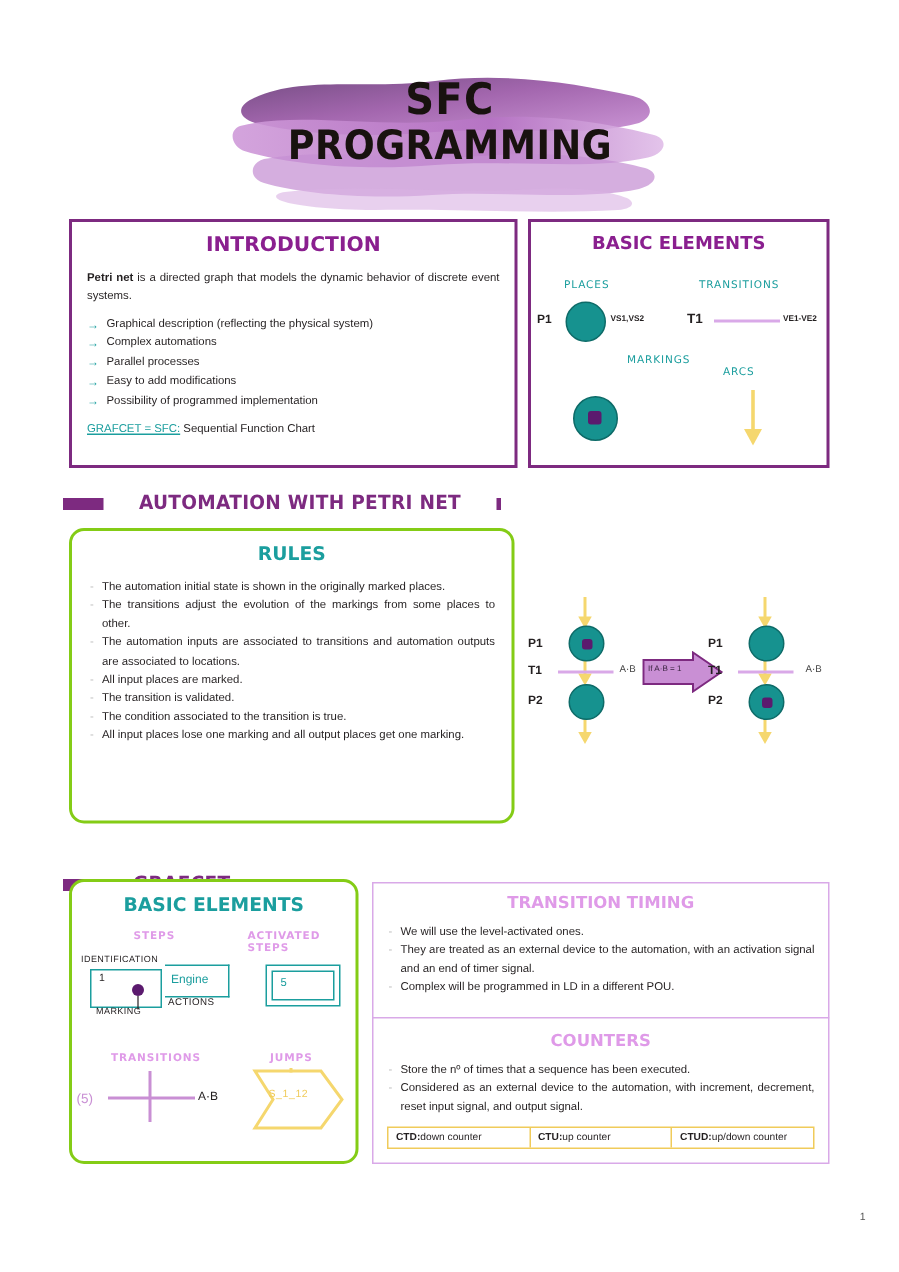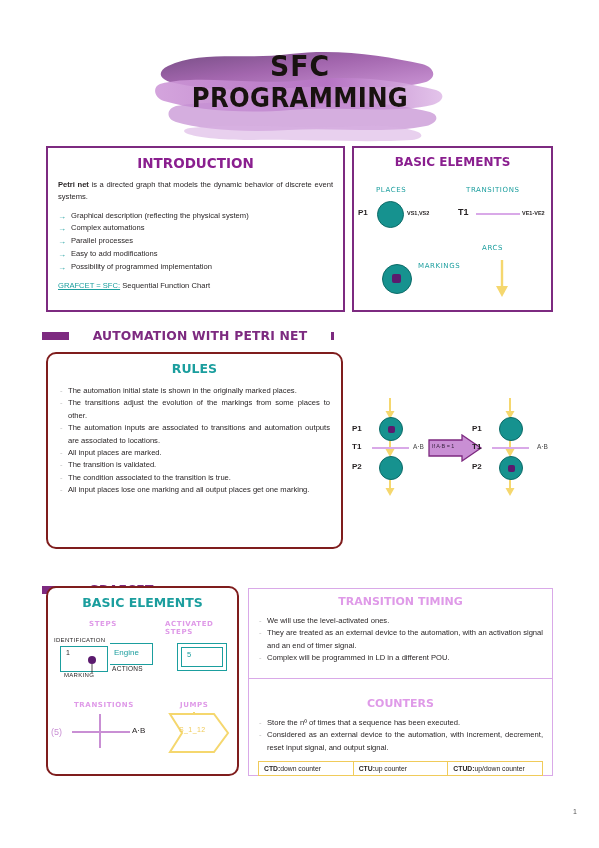--- a/index.html
+++ b/index.html
@@ -14,21 +14,21 @@
   .title-wrap{position:absolute;left:150px;top:44px;width:300px;height:100px;}
   .title-svg{position:absolute;left:0;top:0;}
   .title-text{position:absolute;left:0;top:8px;width:300px;text-align:center;
     font-family:"DejaVu Sans", sans-serif;color:#18120f;line-height:1.02;}
   .title-l1{font-size:29px;font-weight:bold;letter-spacing:1px;transform:scaleX(.92);}
   .title-l2{font-size:27px;font-weight:bold;letter-spacing:.4px;transform:scaleX(.9);margin-top:2px;}
 
   
   .box{position:absolute;box-sizing:border-box;background:#fff;}
   .box-purple{border:2px solid #7d2a80;}
-  .box-teal{border:2px solid #7f1d1d;border-radius:10px;}
+  .box-teal{border:2px solid #84cc16;border-radius:10px;}
   .box-lilac{border:1.6px solid #d9a9e8;}
   .bx-title{text-align:center;font-family:"DejaVu Sans", sans-serif;font-weight:bold;}
   .t-purple{color:#8a1f8f;}
   .t-teal{color:#1b9e9e;}
   .t-lilac{color:#df9ae8;}
   .lead{font-size:7.6px;line-height:1.55;text-align:justify;color:#231f20;}
   .lead b{font-weight:bold;}
 
   ul.arrow{list-style:none;margin:0;padding:0;}
   ul.arrow li{position:relative;padding-left:13px;font-size:7.6px;line-height:1.68;color:#231f20;}
@@ -107,21 +107,21 @@
     <div class="abs lbl-small t-teal" style="left:112px;top:38px;">TRANSITIONS</div>
 
     <div class="abs" style="left:4px;top:60px;font-size:8px;font-weight:bold;">P1</div>
     <div class="abs" style="left:23px;top:53px;width:25px;height:25px;border-radius:50%;background:#16928f;border:1px solid #0d6b68;"></div>
     <div class="abs" style="left:53px;top:62px;font-size:5.5px;font-weight:bold;color:#231f20;">VS1,VS2</div>
 
     <div class="abs" style="left:104px;top:59px;font-size:9px;font-weight:bold;">T1</div>
     <div class="abs" style="left:122px;top:65px;width:44px;height:2px;background:#d9a9e8;"></div>
     <div class="abs" style="left:168px;top:62px;font-size:5.5px;font-weight:bold;">VE1-VE2</div>
 
-    <div class="abs lbl-small t-teal" style="left:16px;top:114px;padding-left:48px;">MARKINGS</div>
+    <div class="abs lbl-small t-teal" style="left:16px;top:88px;padding-left:48px;">MARKINGS</div>
     <div class="abs" style="left:28px;top:116px;width:28px;height:28px;border-radius:50%;background:#16928f;border:1px solid #0d6b68;">
       <div style="position:absolute;left:9px;top:9px;width:9px;height:9px;border-radius:2px;background:#5b1a6e;"></div>
     </div>
 
     <div class="abs lbl-small t-teal" style="left:128px;top:96px;">ARCS</div>
     <svg class="abs" style="left:138px;top:112px;" width="20" height="38">
       <line x1="10" y1="0" x2="10" y2="28" stroke="#f5d76e" stroke-width="2.4"></line>
       <polygon points="4,26 16,26 10,37" fill="#f5d76e"></polygon>
     </svg>
   </div>
@@ -235,21 +235,21 @@
 
   <div class="box box-lilac" style="left:248px;top:588px;width:305px;height:91px;padding:6px 9px 0;">
     <div class="bx-title t-lilac" style="font-size:11px;margin-bottom:7px;">TRANSITION TIMING</div>
     <ul class="dash">
       <li>We will use the level-activated ones.</li>
       <li>They are treated as an external device to the automation, with an activation signal and an end of timer signal.</li>
       <li>Complex will be programmed in LD in a different POU.</li>
     </ul>
   </div>
 
-  <div class="box box-lilac" style="left:248px;top:678px;width:305px;height:98px;padding:18px 9px 0;">
+  <div class="box box-lilac" style="left:248px;top:678px;width:305px;height:98px;padding:8px 9px 0;">
     <div class="bx-title t-lilac" style="font-size:11px;margin-bottom:7px;">COUNTERS</div>
     <ul class="dash">
       <li>Store the nº of times that a sequence has been executed.</li>
       <li>Considered as an external device to the automation, with increment, decrement, reset input signal, and output signal.</li>
     </ul>
     <div style="display:flex;margin-top:7px;border:1.3px solid #f0cb5a;">
       <div style="flex:1;padding:3px 5px;font-size:6.8px;border-right:1.3px solid #f0cb5a;">
         <b>CTD:</b><span>down counter</span>
       </div>
       <div style="flex:1;padding:3px 5px;font-size:6.8px;border-right:1.3px solid #f0cb5a;">

